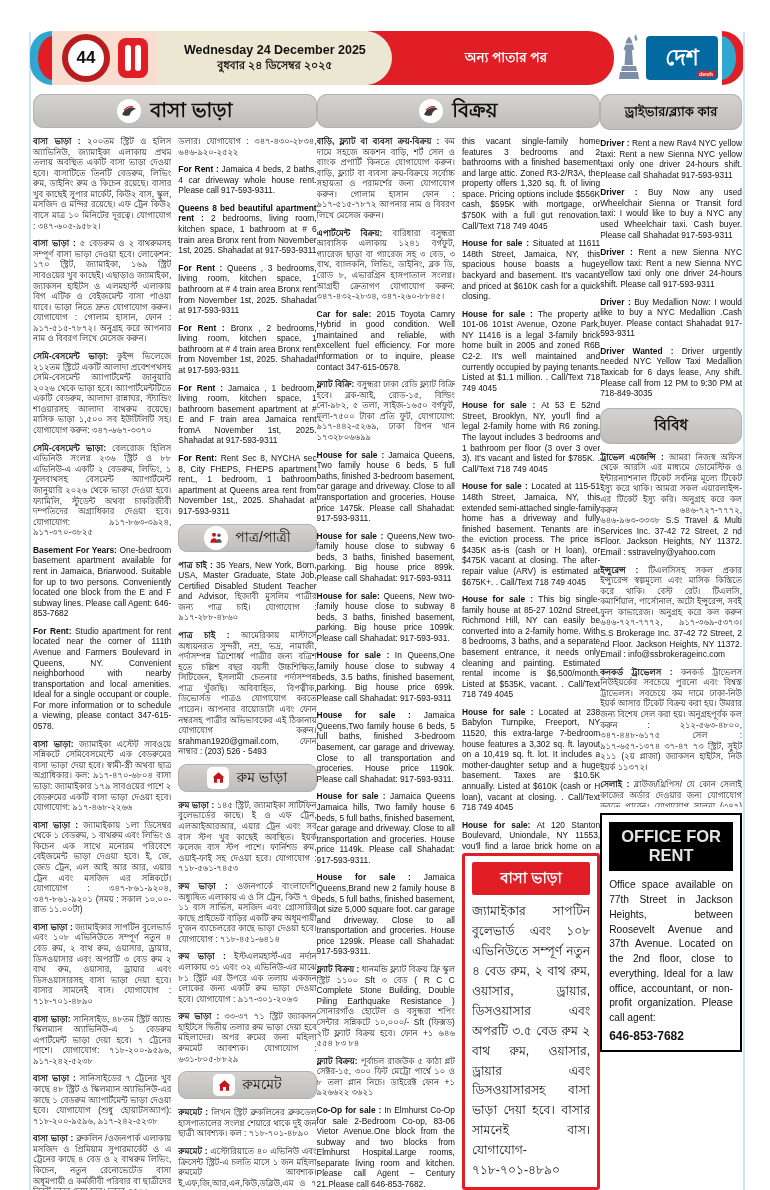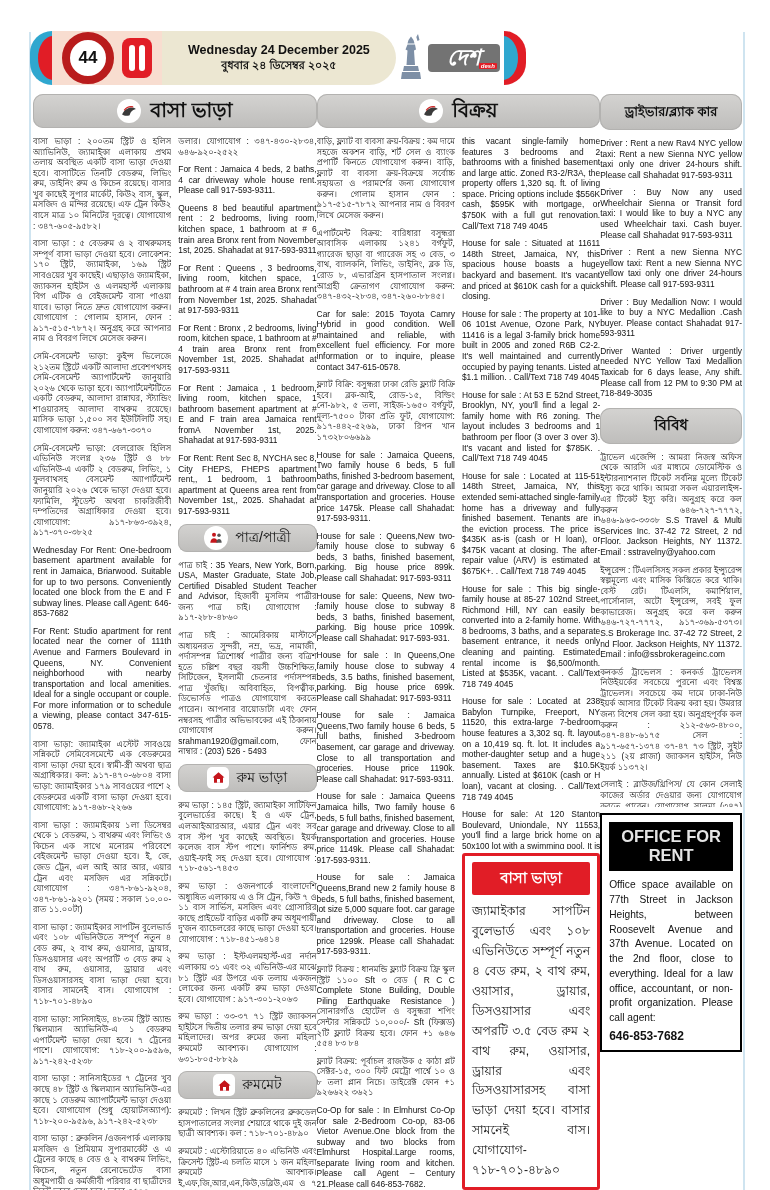--- a/index.html
+++ b/index.html
@@ -9,35 +9,35 @@
   .page::before{left:29px;} .page::after{right:25px;}
 
   
   .header{position:absolute;top:31px;left:30px;right:26px;height:54px;display:flex;align-items:stretch;}
   .deco{width:22px;position:relative;overflow:hidden;flex-shrink:0;}
   .deco-left{border-radius:27px 0 0 27px;background:#2fa7cf;}
   .deco-left i{position:absolute;left:8px;top:5px;width:30px;height:44px;border-radius:50% 0 0 50%;background:#e11d26;}
   .deco-right{border-radius:0 27px 27px 0;background:#e11d26;}
   .deco-right i{position:absolute;right:8px;top:5px;width:30px;height:44px;border-radius:0 50% 50% 0;background:#2fa7cf;}
   .badge-panel{background:#f8ddd0;display:flex;align-items:center;gap:8px;padding:0 10px;flex-shrink:0;}
-  .page-num{width:36px;height:36px;background:#fff;border:8px solid #b91c1c;border-radius:50%;
+  .page-num{width:36px;height:36px;background:#fff;border:6px solid #b91c1c;border-radius:50%;
             display:flex;align-items:center;justify-content:center;font-weight:bold;font-size:17px;color:#111;}
   .mini-logo{width:30px;height:40px;background:#e11d26;border-radius:8px;position:relative;flex-shrink:0;}
   .mini-logo s{position:absolute;top:7px;width:6px;height:26px;background:#fff;border-radius:3px;}
   .mini-logo s.b1{left:7px;} .mini-logo s.b2{left:17px;}
   .date-panel{background:#ece7d2;display:flex;flex-direction:column;justify-content:center;align-items:center;
               padding:4px 26px;border-radius:0 27px 27px 0;position:relative;z-index:2;flex-shrink:0;}
   .date-en{font-weight:bold;font-size:12.5px;line-height:1.25;}
   .date-bn{font-weight:bold;font-size:11px;line-height:1.25;}
   .red-panel{flex:1;background:#e11d26;margin-left:-24px;border-radius:0 26px 26px 0;
              display:flex;align-items:center;justify-content:center;padding-left:30px;z-index:1;}
   .continued{color:#fff;font-weight:bold;font-size:13.5px;}
   .header-right{display:flex;align-items:center;gap:6px;padding:0 4px;background:#fff;flex-shrink:0;}
-  .black-logo{width:72px;height:28px;background:#737373;border-radius:4px;position:relative;
-              display:flex;align-items:center;justify-content:center;font-style:italic;}
+  .black-logo{width:72px;height:44px;background:#0369a1;border-radius:4px;position:relative;
+              display:flex;align-items:center;justify-content:center;}
   .black-logo .logo-glyph{color:#fff;font-weight:bold;font-size:22px;line-height:1;}
   .black-logo .logo-sub{position:absolute;right:3px;bottom:3px;background:#e11d26;color:#fff;
                         font-size:6px;font-weight:bold;padding:0 2px;border-radius:1px;}
 
   
   .content{position:absolute;top:94px;left:33px;right:28px;bottom:0;display:flex;}
   .group{display:flex;flex-direction:column;min-width:0;}
   .group-left,.group-mid{flex:2;}
   .group-right{flex:1;}
   .cols2{display:flex;gap:7px;flex:1;min-height:0;}
@@ -51,21 +51,21 @@
   .sec-bar .bar-title{font-weight:bold;font-size:20px;color:#111;}
   .sec-bar.narrow{height:36px;} .sec-bar.narrow .bar-title{font-size:13px;}
   .sub-bar{height:28px;background:linear-gradient(#d4d3d1,#bebdbb);border-radius:9px;display:flex;align-items:center;
            justify-content:center;gap:7px;margin:3px 0 8px;box-shadow:inset 0 0 0 1px #b3b2b0;}
   .sub-bar .bar-title{font-weight:normal;font-size:14px;}
   .icon-circle{width:24px;height:24px;background:#fff;border-radius:50%;display:flex;align-items:center;justify-content:center;flex-shrink:0;}
   .icon-square{width:22px;height:22px;background:#fff;border-radius:5px;display:flex;align-items:center;justify-content:center;flex-shrink:0;}
 
   
   .ad{margin:0 0 7px;font-size:8.4px;line-height:1.26;text-align:justify;word-break:break-word;}
-  .ad b{font-weight:normal;}
+  .ad b{font-weight:bold;}
 
   
   .featured-box{border:3px solid #e11d26;border-radius:3px;padding:6px 7px;margin-top:4px;flex-shrink:0;background:#fff;}
   .featured-banner{background:#e11d26;color:#fff;font-weight:bold;font-size:15px;text-align:center;
                    padding:4px 0;border-radius:2px;margin-bottom:7px;}
   .featured-text{font-size:12.3px;line-height:1.62;text-align:justify;word-break:break-word;}
 
   
   .office-box{border:2px solid #000;padding:7px;margin-top:6px;margin-bottom:138px;flex-shrink:0;background:#fff;}
   .office-title{background:#000;color:#e5e5e5;text-align:center;font-weight:bold;font-size:16.5px;line-height:1.2;
@@ -85,20 +85,23 @@
     <div class="badge-panel">
       <div class="page-num">44</div>
       <div class="mini-logo">
           <s class="b1"></s>
           <s class="b2"></s>
         </div>
     </div>
     <div class="date-panel">
       <div class="date-en">Wednesday 24 December 2025</div>
       <div class="date-bn">বুধবার ২৪ ডিসেম্বর ২০২৫</div>
+    </div>
+    <div class="red-panel">
+      <span class="continued">অন্য পাতার পর</span>
     </div>
     <div class="header-right">
       <span>
         <svg width="22" height="48" viewBox="0 0 22 48">
             <path fill="#7d8fa6" d="M18 2l1.5 6-2 1-1.2-4zM8.5 8l2.5-3.5L13.5 8l1 3.5h-7zM7.5 12.5h7.5l1 5-2 1 1 14.5H6.5l1-14.5-2-1zM4 34h14l1 5H3zM2 40h18l1 7H1z"></path>
           </svg>
       </span>
       <div class="black-logo">
         <span class="logo-glyph">দেশ</span>
         <span class="logo-sub">desh</span>
@@ -120,21 +123,21 @@
             </svg>
         </span>
         <span class="bar-title">বাসা ভাড়া</span>
       </div>
       <div class="cols2">
         <div class="col">
             <p class="ad"><b>বাসা ভাড়া : </b>২০০তম স্ট্রিট ও হলিস অ্যাভিনিউ, জ্যামাইকা এলাকায় প্রথম তলায় অবস্থিত একটি বাসা ভাড়া দেওয়া হবে। বাসাটিতে তিনটি বেডরুম, লিভিং রুম, ডাইনিং রুম ও কিচেন রয়েছে। বাসার খুব কাছেই সুপার মার্কেট, কিউ২ বাস, স্কুল, মসজিদ ও মন্দির রয়েছে। এফ ট্রেন কিউ২ বাসে মাত্র ১০ মিনিটের দূরত্বে। যোগাযোগ : ৩৪৭-৬০৫-৯৫৮২।</p>
             <p class="ad"><b>বাসা ভাড়া : </b>৫ বেডরুম ও ২ বাথরুমসহ সম্পূর্ণ বাসা ভাড়া দেওয়া হবে। লোকেশন: ১৭০ স্ট্রিট, জ্যামাইকা, ১৬৯ স্ট্রিট সাবওয়ের খুব কাছেই। এছাড়াও জ্যামাইকা, জ্যাকসন হাইটস ও এলমহার্স্ট এলাকায় বিগ এটিক ও বেইজমেন্ট বাসা পাওয়া যাবে। ভাড়া নিতে দ্রুত যোগাযোগ করুন। যোগাযোগ : গোলাম হাসান, ফোন : ৯১৭-৫১৫-৭৮৭২। অনুগ্রহ করে আপনার নাম ও বিবরণ লিখে মেসেজ করুন।</p>
             <p class="ad"><b>সেমি-বেসমেন্ট ভাড়া: </b>কুইন্স ভিলেজে ২১২তম স্ট্রিটে একটি আলাদা প্রবেশপথসহ সেমি-বেসমেন্ট অ্যাপার্টমেন্ট জানুয়ারি ২০২৬ থেকে ভাড়া হবে। অ্যাপার্টমেন্টটিতে একটি বেডরুম, আলাদা রান্নাঘর, স্ট্যান্ডিং শাওয়ারসহ আলাদা বাথরুম রয়েছে। মাসিক ভাড়া ১,৫০০ সব ইউটিলিটি সহ। যোগাযোগ করুন: ৩৪৭-৬৬৭-৩৩৭০</p>
             <p class="ad"><b>সেমি-বেসমেন্ট ভাড়া: </b>বেলরোজ হিলিস এভিনিউ সংলগ্ন ২৩৬ স্ট্রিট ও ৮৮ এভিনিউ-এ একটি ২ বেডরুম, লিভিং, ১ ফুলবাথসহ বেসমেন্ট অ্যাপার্টমেন্ট জানুয়ারি ২০২৬ থেকে ভাড়া দেওয়া হবে। ফ্যামিলি, স্টুডেন্ট অথবা চাকরিজীবী দম্পতিদের অগ্রাধিকার দেওয়া হবে। যোগাযোগ: ৯১৭-৮৬৩-৩৯২৪, ৯১৭-৩৭০-৩৮২৫</p>
-            <p class="ad"><b>Wednesday For Rent: </b>One-bedroom basement apartment available for rent in Jamaica, Briarwood. Suitable for up to two persons. Conveniently located one block from the E and F subway lines. Please call Agent: 646-853-7682</p>
+            <p class="ad"><b>Basement For Years: </b>One-bedroom basement apartment available for rent in Jamaica, Briarwood. Suitable for up to two persons. Conveniently located one block from the E and F subway lines. Please call Agent: 646-853-7682</p>
             <p class="ad"><b>For Rent: </b>Studio apartment for rent located near the corner of 111th Avenue and Farmers Boulevard in Queens, NY. Convenient neighborhood with nearby transportation and local amenities. Ideal for a single occupant or couple. For more information or to schedule a viewing, please contact 347-615-0578.</p>
             <p class="ad"><b>বাসা ভাড়া: </b>জ্যামাইকা এস্টেট সাবওয়ে সন্নিকটে সেমিবেসমেন্টে এক বেডরুমের বাসা ভাড়া দেয়া হবে। স্বামী-স্ত্রী অথবা ছাত্র অগ্রাধিকার। কল: ৯১৭-৪৭০-৬৮০৪ বাসা ভাড়া: জ্যামাইকার ১৭৯ সাবওয়ের পাশে ২ বেডরুমের একটি বাসা ভাড়া দেওয়া হবে। যোগাযোগ: ৯১৭-৪৬৮-২২৬৬</p>
             <p class="ad"><b>বাসা ভাড়া : </b>জ্যামাইকায় ১লা ডিসেম্বর থেকে ১ বেডরুম, ১ বাথরুম এবং লিভিং ও কিচেন এক সাথে মনোরম পরিবেশে বেইজমেন্ট ভাড়া দেওয়া হবে। ই, জে, জেড ট্রেন, এল আই আর আর, এয়ার ট্রেন এবং মসজিদ এর সন্নিকটে। যোগাযোগ : ৩৪৭-৮৬১-৯২০৪, ৩৪৭-৮৬১-৯২০১ (সময় : সকাল ১০.০০-রাত ১১.০০টা)</p>
             <p class="ad"><b>বাসা ভাড়া : </b>জ্যামাইকার সাপটিন বুলেভার্ড এবং ১০৮ এভিনিউতে সম্পূর্ণ নতুন ৪ বেড রুম, ২ বাথ রুম, ওয়াসার, ড্রায়ার, ডিসওয়াসার এবং অপরটি ৩ বেড রুম ২ বাথ রুম, ওয়াসার, ড্রায়ার এবং ডিসওয়াসারসহ বাসা ভাড়া দেয়া হবে। বাসার সামনেই বাস। যোগাযোগ : ৭১৮-৭০১-৪৮৯০</p>
             <p class="ad"><b>বাসা ভাড়া: </b>সানিসাইড, ৪৮তম স্ট্রিট অ্যান্ড স্কিলম্যান অ্যাভিনিউ-এ ১ বেডরুম এপার্টমেন্ট ভাড়া দেয়া হবে। ৭ ট্রেনের পাশে। যোগাযোগ: ৭১৮-২০০-৯৫৯৬, ৯১৭-২৪২-৫২৩৮</p>
             <p class="ad"><b>বাসা ভাড়া : </b>সানিসাইডের ৭ ট্রেনের খুব কাছে ৪৮ স্ট্রিট ও স্কিলম্যান অ্যাভিনিউ-এর কাছে ১ বেডরুম অ্যাপার্টমেন্ট ভাড়া দেওয়া হবে। যোগাযোগ (শুধু হোয়াটসঅ্যাপ): ৭১৮-২০০-৯৫৯৬, ৯১৭-২৪২-৫২৩৮</p>
             <p class="ad"><b>বাসা ভাড়া : </b>ব্রুকলিন /ওজনপার্ক এলাকায় মসজিদ ও প্রিমিয়াম সুপারমার্কেট ও এ ট্রেনের কাছে ৪ বেড ও ২ বাথরুম লিভিং, কিচেন, নতুন রেনোভেটেড বাসা অধূমপায়ী ও কর্মজীবী পরিবার বা ছাত্রীদের নিকট ভাড়া দেয়া হবে। ভাড়া ৩৫০০</p>
           </div>
         <div class="col">
           <div>

